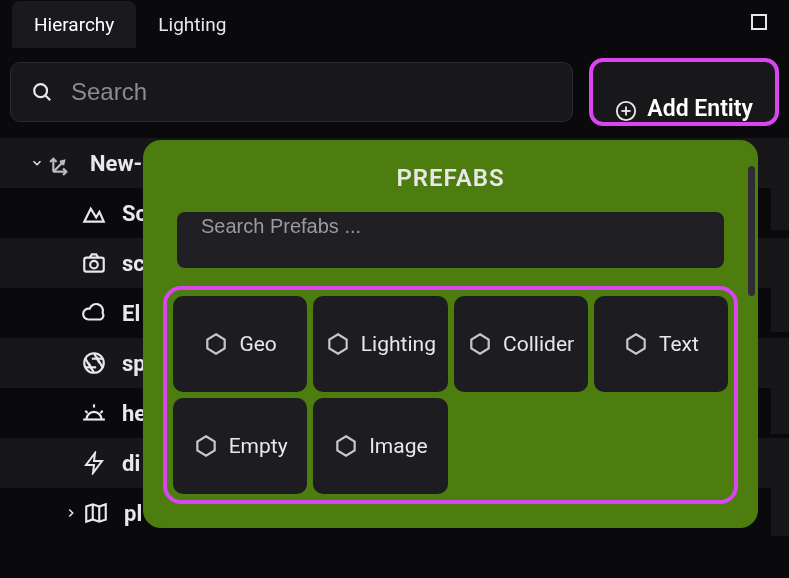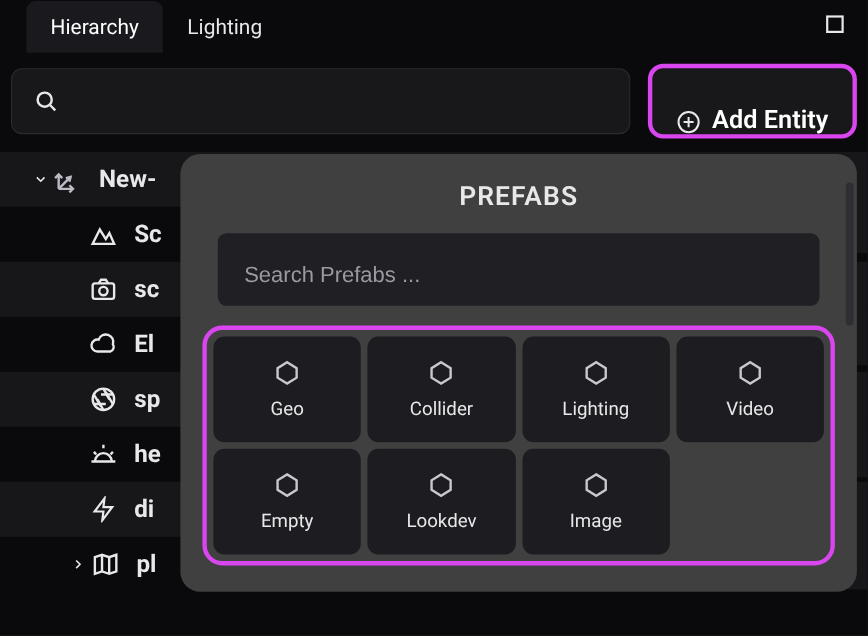--- a/index.html
+++ b/index.html
@@ -9,22 +9,23 @@
     background: #0a0a0c;
     font-family: -apple-system, BlinkMacSystemFont, "Segoe UI", Roboto, sans-serif;
     color: #e8e8ea;
     overflow: hidden;
     position: relative;
   }
   .tabs {
     display: flex;
     align-items: center;
     height: 48px;
-    padding: 0 24px;
+    padding: 0 2px;
     position: relative;
+    margin-left: 10px;
   }
   .tab {
     padding: 12px 22px;
     font-size: 19px;
     color: #e8e8ea;
     cursor: pointer;
     border-radius: 8px 8px 0 0;
   }
   .tab.active {
     background: #1a1a1e;
@@ -105,41 +106,41 @@
     display: flex;
     align-items: center;
     justify-content: center;
     margin-right: 14px;
   }
   .row-label { white-space: nowrap; overflow: hidden; font-weight: bold; }
 
   
   .popup {
     position: absolute;
-    left: 164px;
+    left: 143px;
     top: 140px;
     width: 615px;
-    background: #404040;
+    background: #4d7c0f;
     border-radius: 18px;
     padding: 24px 20px 24px 20px;
   }
   .popup-title {
     text-align: center;
     font-size: 24px;
     font-weight: 600;
     letter-spacing: 1px;
     margin-bottom: 20px;
   }
   .popup-search {
     background: #1f1f24;
     border-radius: 8px;
-    height: 66px;
-    display: flex;
-    align-items: flex-end;
-    padding: 16px 24px;
+    height: 56px;
+    display: flex;
+    align-items: flex-start;
+    padding: 3px 24px;
     margin: 0 14px 18px 14px;
   }
   .popup-search input {
     flex: 1;
     background: transparent;
     border: none;
     outline: none;
     color: #e8e8ea;
     font-size: 20px;
   }
@@ -152,26 +153,26 @@
   .prefab-grid {
     display: grid;
     grid-template-columns: repeat(4, 1fr);
     gap: 6px;
   }
   .prefab {
     background: #1d1d21;
     border-radius: 10px;
     height: 96px;
     display: flex;
-    flex-direction: column;
+    flex-direction: row;
     align-items: center;
     justify-content: center;
     gap: 10px;
     cursor: pointer;
-    font-size: 17px;
+    font-size: 21px;
     color: #e8e8ea;
   }
   .prefab svg { display:block; }
   .scrolltrack {
     position: absolute;
     right: 3px;
     top: 170px;
     width: 7px;
     height: 340px;
     background: #2e2e34;
@@ -192,20 +193,21 @@
   <div class="tab inactive">Lighting</div>
   <div class="window-icon"></div>
 </div>
 
 <div class="toolbar">
   <div class="search-box">
     <svg width="22" height="22" viewBox="0 0 24 24" fill="none" stroke="#e8e8ea" stroke-width="2.4">
         <circle cx="10.5" cy="10.5" r="7"></circle>
         <line x1="21" y1="21" x2="16" y2="16"></line>
       </svg>
+    <input type="text" placeholder="Search" style="">
   </div>
   <div class="add-entity-btn">
     <svg width="22" height="22" viewBox="0 0 24 24" fill="none" stroke="#e8e8ea" stroke-width="2">
         <circle cx="12" cy="12" r="10"></circle>
         <line x1="12" y1="7" x2="12" y2="17"></line>
         <line x1="7" y1="12" x2="17" y2="12"></line>
       </svg>
     <span>Add Entity</span>
   </div>
 </div>
@@ -336,47 +338,41 @@
       <div class="prefab">
         <svg width="26" height="26" viewBox="0 0 24 24" fill="none" stroke="#c8c8d0" stroke-width="2">
             <polygon points="12 3 20 8 20 16 12 21 4 16 4 8"></polygon>
           </svg>
         <span>Geo</span>
       </div>
       <div class="prefab">
         <svg width="26" height="26" viewBox="0 0 24 24" fill="none" stroke="#c8c8d0" stroke-width="2">
             <polygon points="12 3 20 8 20 16 12 21 4 16 4 8"></polygon>
           </svg>
+        <span>Lighting</span>
+      </div>
+      <div class="prefab">
+        <svg width="26" height="26" viewBox="0 0 24 24" fill="none" stroke="#c8c8d0" stroke-width="2">
+            <polygon points="12 3 20 8 20 16 12 21 4 16 4 8"></polygon>
+          </svg>
         <span>Collider</span>
       </div>
       <div class="prefab">
         <svg width="26" height="26" viewBox="0 0 24 24" fill="none" stroke="#c8c8d0" stroke-width="2">
             <polygon points="12 3 20 8 20 16 12 21 4 16 4 8"></polygon>
           </svg>
-        <span>Lighting</span>
-      </div>
-      <div class="prefab">
-        <svg width="26" height="26" viewBox="0 0 24 24" fill="none" stroke="#c8c8d0" stroke-width="2">
-            <polygon points="12 3 20 8 20 16 12 21 4 16 4 8"></polygon>
-          </svg>
-        <span>Video</span>
+        <span>Text</span>
       </div>
       <div class="prefab">
         <svg width="26" height="26" viewBox="0 0 24 24" fill="none" stroke="#c8c8d0" stroke-width="2">
             <polygon points="12 3 20 8 20 16 12 21 4 16 4 8"></polygon>
           </svg>
         <span>Empty</span>
       </div>
       <div class="prefab">
         <svg width="26" height="26" viewBox="0 0 24 24" fill="none" stroke="#c8c8d0" stroke-width="2">
             <polygon points="12 3 20 8 20 16 12 21 4 16 4 8"></polygon>
           </svg>
-        <span>Lookdev</span>
-      </div>
-      <div class="prefab">
-        <svg width="26" height="26" viewBox="0 0 24 24" fill="none" stroke="#c8c8d0" stroke-width="2">
-            <polygon points="12 3 20 8 20 16 12 21 4 16 4 8"></polygon>
-          </svg>
         <span>Image</span>
       </div>
     </div>
   </div>
 </div>
 
 </body></html>

